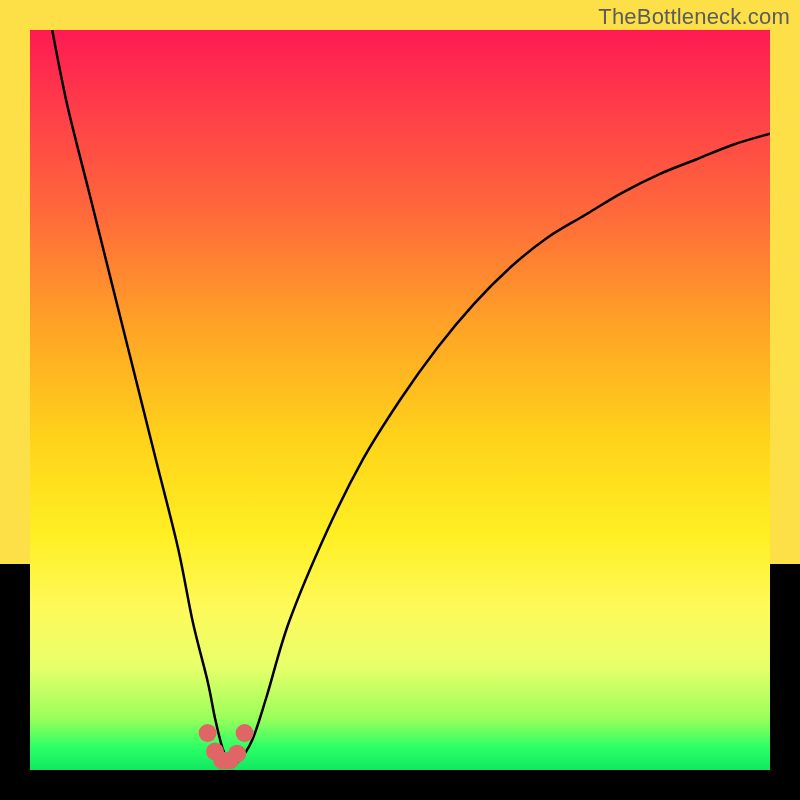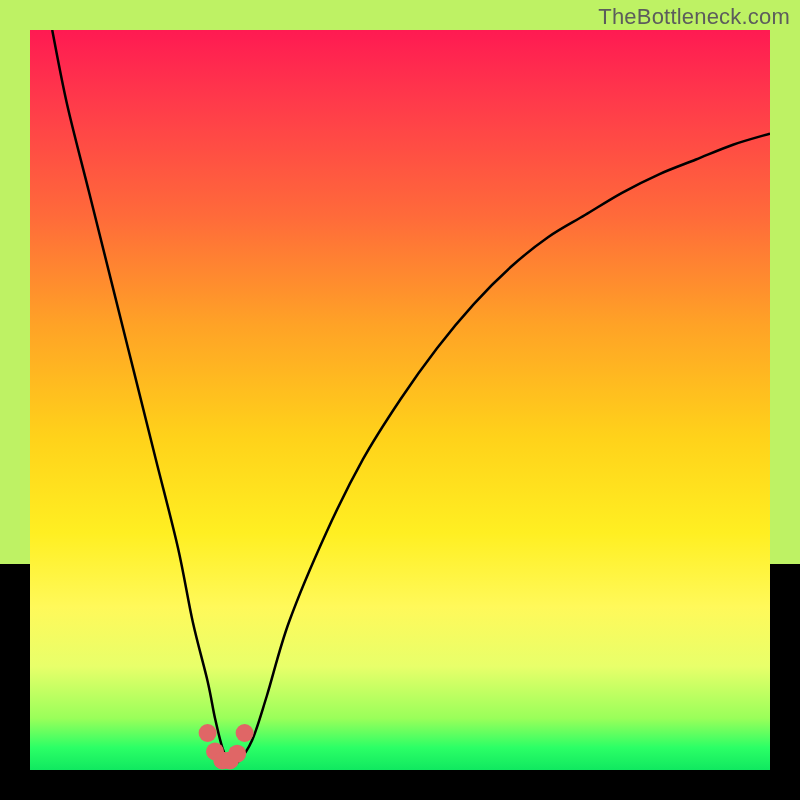--- a/index.html
+++ b/index.html
@@ -9,21 +9,21 @@
     height: 800px;
     background: #000;
     overflow: hidden;
   }
   .frame {
     position: absolute;
     left: 0;
     top: 0;
     width: 800px;
     height: 564px;
-    background: #bef264;
+    background: #fde047;
   }
   .plot {
     position: absolute;
     left: 30px;
     top: 30px;
     width: 740px;
     height: 740px;
     background: linear-gradient(to bottom,
       #ff1a52 0%,
       #ff3b4a 10%,

